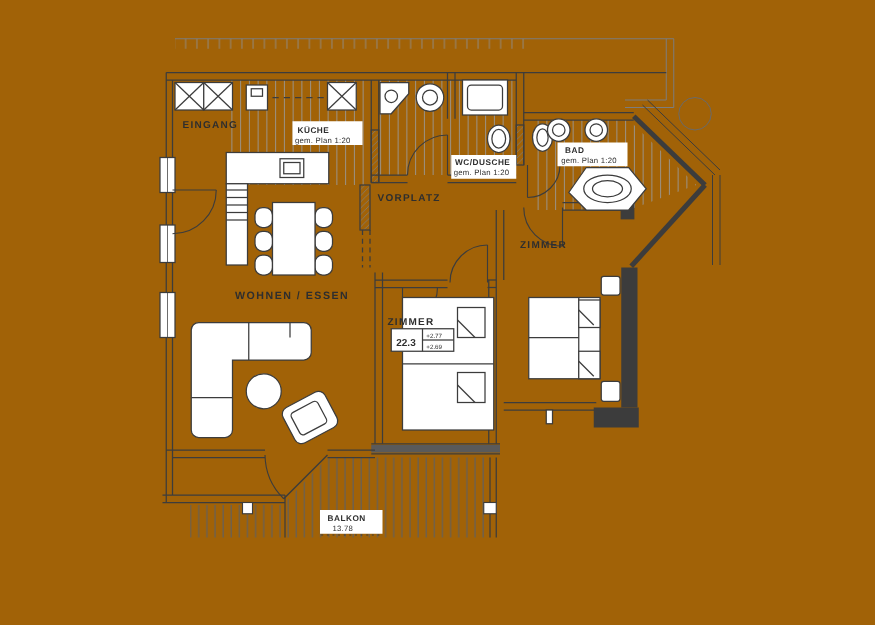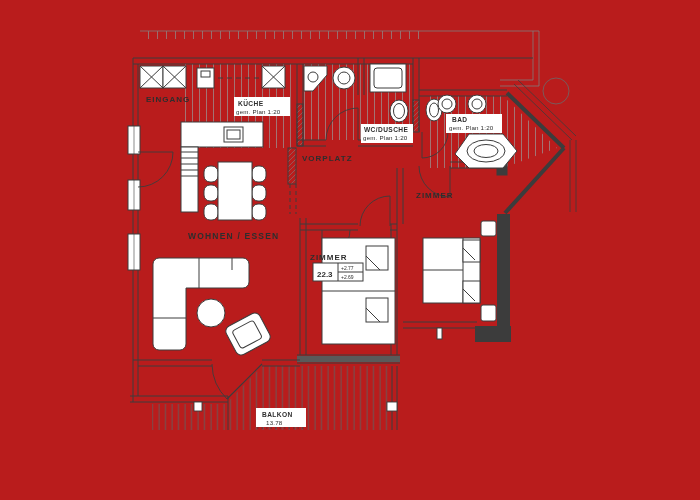--- a/index.html
+++ b/index.html
@@ -1,16 +1,16 @@
 <!DOCTYPE html>
 <html><head>
 <meta charset="utf-8">
 <style>
   html,body{margin:0;padding:0;background:#ffffff;}
-  .stage{width:700px;height:500px;position:relative;background:#b91c1c;overflow:hidden;}
+  .stage{width:700px;height:500px;position:relative;background:#a16207;overflow:hidden;}
   svg{position:absolute;left:0;top:0;}
   text{font-family:"Liberation Sans","DejaVu Sans",sans-serif;fill:#2e2e2e;}
   .lbl{font-size:8px;font-weight:700;letter-spacing:1px;}
   .lbl2{font-size:8.5px;font-weight:700;letter-spacing:1.2px;}
   .nb{font-size:6.6px;font-weight:700;letter-spacing:0.4px;}
   .nt{font-size:6.2px;font-weight:400;letter-spacing:0.2px;}
   .tiny{font-size:5px;font-weight:400;}
   .area{font-size:8px;font-weight:700;}
 </style>
 </head>

